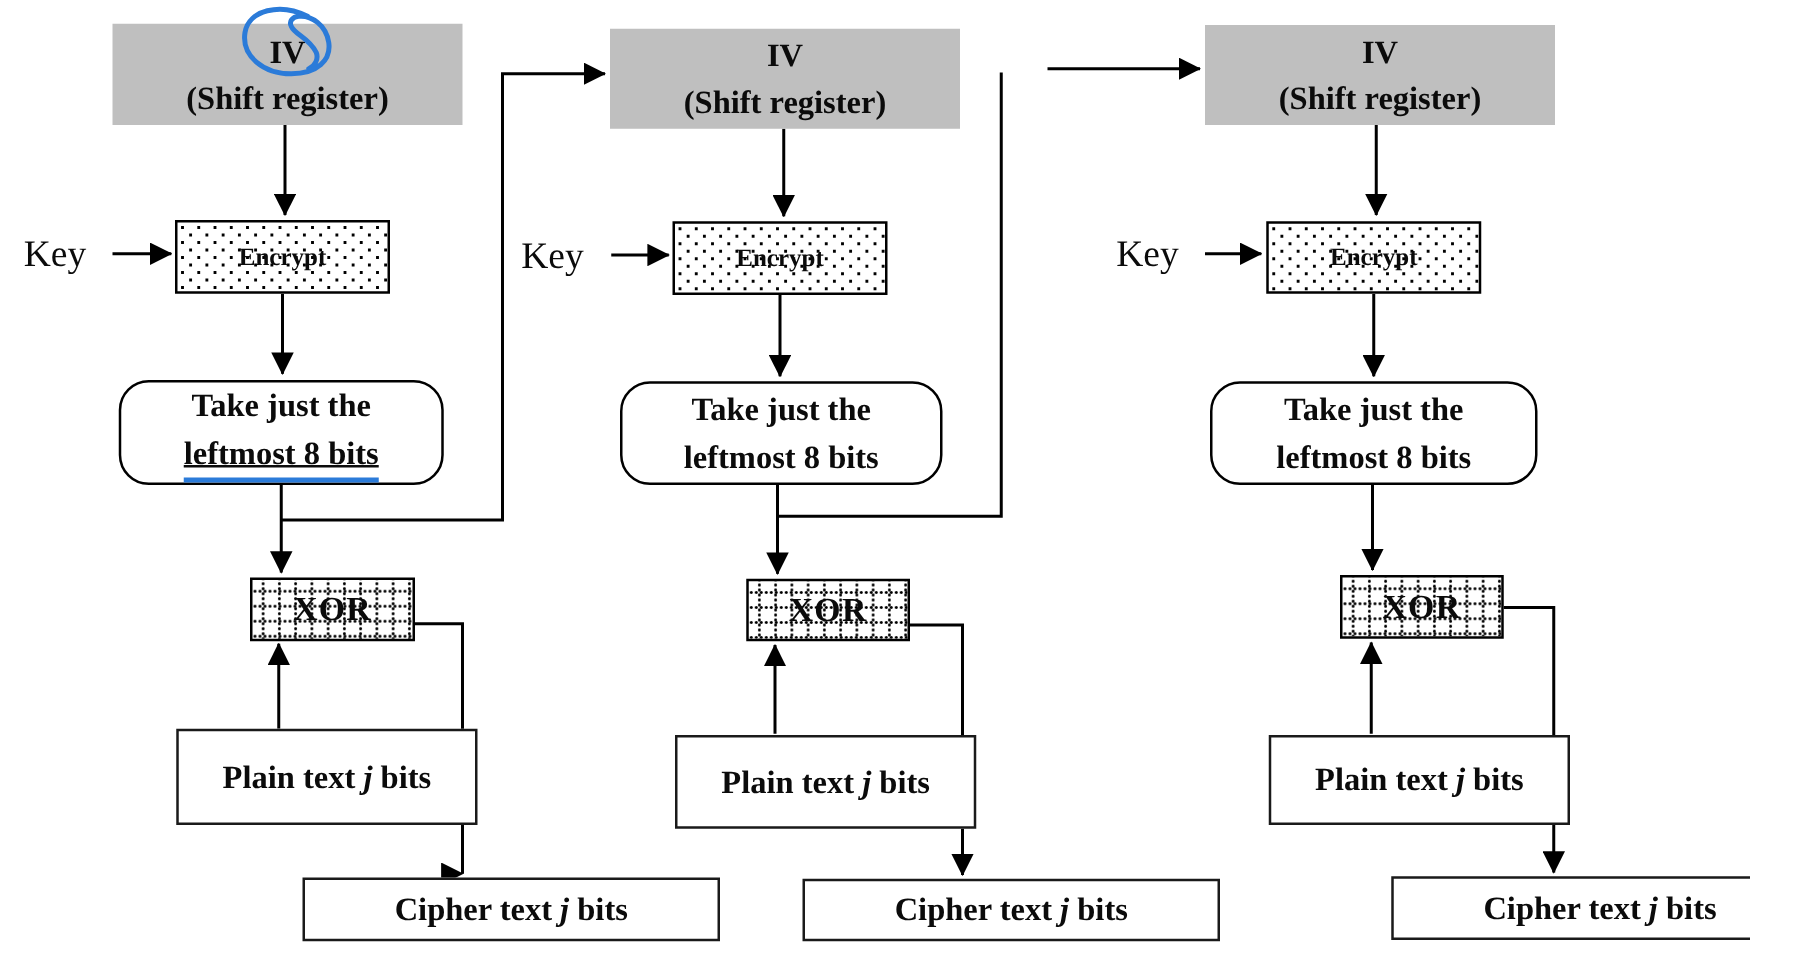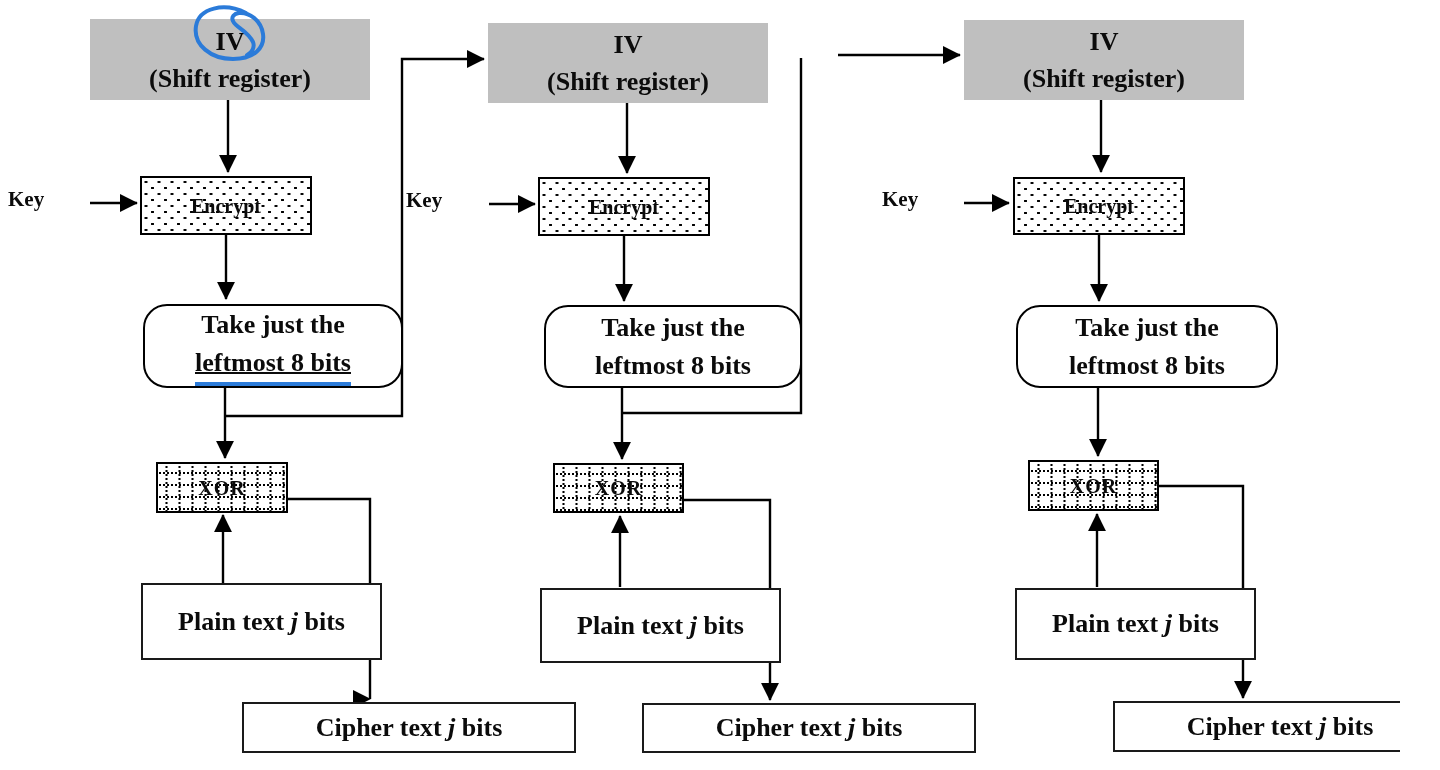--- a/index.html
+++ b/index.html
@@ -15,33 +15,34 @@
   .encrypt-box{
     background-color:#ffffff;border:2.5px solid #000;font-size:20px;
     background-image:
       radial-gradient(circle,#000 1.1px,transparent 1.45px),
       radial-gradient(circle,#000 1.1px,transparent 1.45px);
     background-size:13px 12px,13px 12px;
     background-position:4px 4px,10.5px 10px;
   }
   .take-box{
     background:#fff;border:2.5px solid #000;border-radius:24px;flex-direction:column;
-    font-size:26px;line-height:38px;margin-left:48px;
+    font-size:26px;line-height:38px;
   }
   .xor-box{
-    background-color:#fff;border:2px solid #000;font-size:20px;letter-spacing:1px;
+    background-color:#fff;border:2px solid #000;font-size:27px;letter-spacing:1px;
     background-image:
       radial-gradient(circle,#000 1px,transparent 1.25px),
       radial-gradient(circle,#000 1px,transparent 1.25px);
     background-size:13px 4px,4px 12px;
     background-position:2px 1px,0 3px;
+    margin-left:44px;
   }
   .xor-box .xor-text{background:transparent;padding:0 2px;}
   .plain-box,.cipher-box{background:#fff;border:2.5px solid #1a1a1a;font-size:26px;margin-left:39px;}
-  .key-label{position:absolute;font-size:21px;font-weight:bold;text-align:left;}
+  .key-label{position:absolute;font-size:30px;font-weight:normal;text-align:center;}
   .var-italic{font-style:italic;}
   .underline-blue{
     text-decoration:underline;text-decoration-thickness:2px;text-decoration-color:#0b0b0b;
     border-bottom:4px solid #2b7bd9;padding-bottom:0px;
   }
   svg.layer{position:absolute;left:0;top:0;pointer-events:none;}
 </style>
 </head>
 <body>
 

